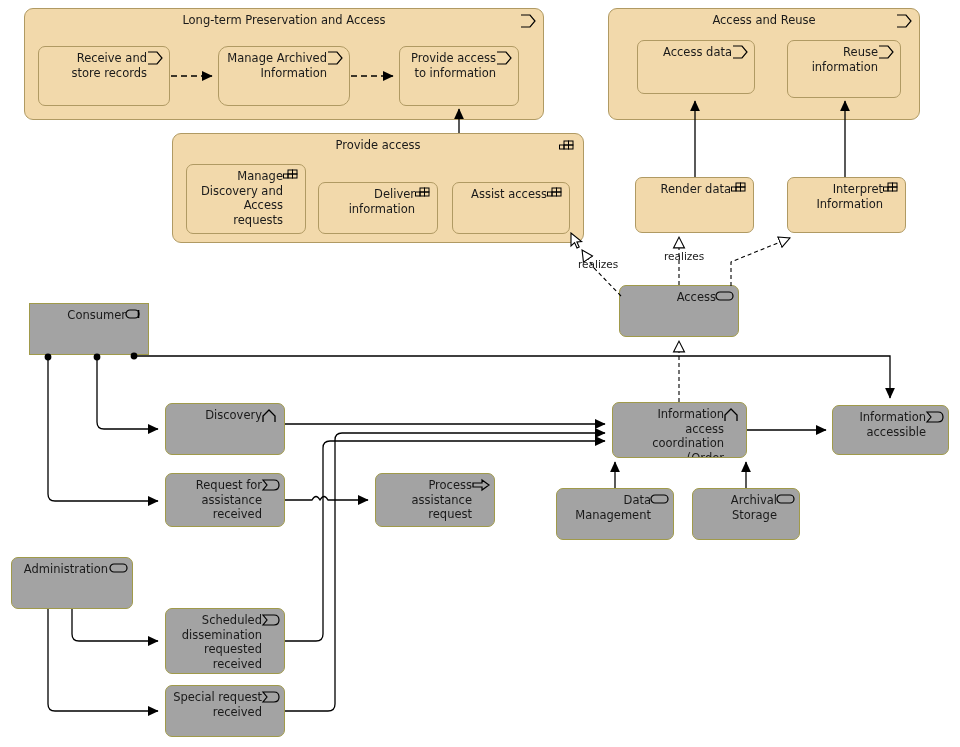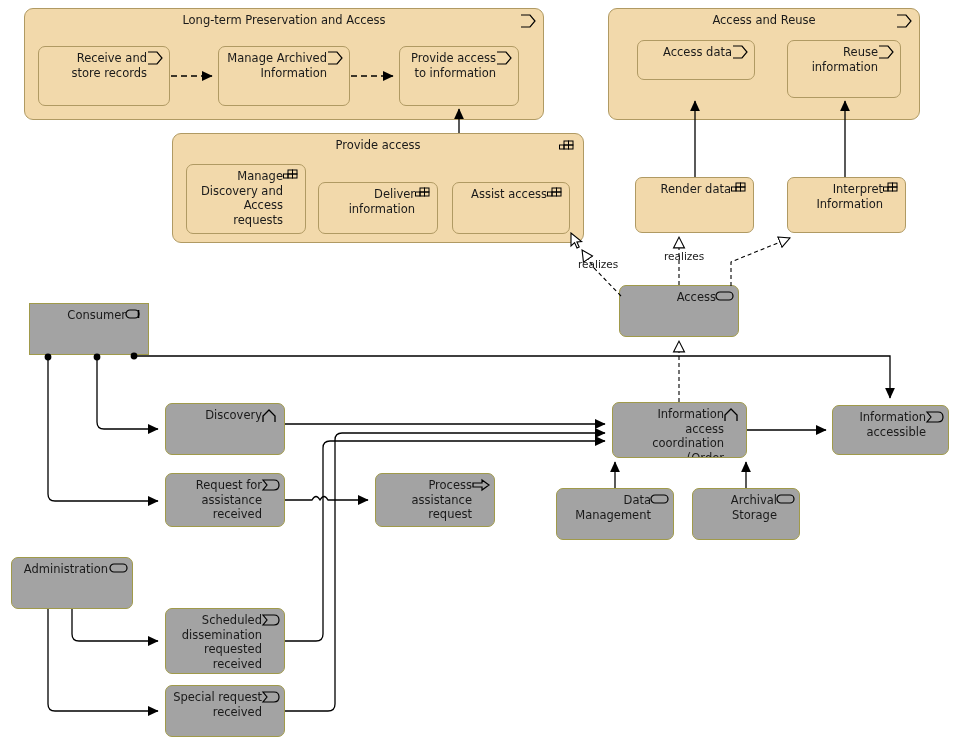--- a/index.html
+++ b/index.html
@@ -37,21 +37,21 @@
     </span>
   </div>
   <div class="node tan" style="left:38px;top:46px;width:132px;height:60px;">
     <div class="lbl">Receive and store records</div>
     <span class="ic">
       <svg viewBox="0 0 18 14" width="18" height="14">
           <path d="M2 1 L11 1 L16 7 L11 13 L2 13" fill="none" stroke="#000" stroke-width="1.2"></path>
         </svg>
     </span>
   </div>
-  <div class="node tan" style="left:218px;top:46px;width:132px;height:60px;">
+  <div class="node tan" style="left:218px;top:46px;width:132px;height:60px;border-radius:10px;">
     <div class="lbl">Manage Archived Information</div>
     <span class="ic">
       <svg viewBox="0 0 18 14" width="18" height="14">
           <path d="M2 1 L11 1 L16 7 L11 13 L2 13" fill="none" stroke="#000" stroke-width="1.2"></path>
         </svg>
     </span>
   </div>
   <div class="node tan" style="left:399px;top:46px;width:120px;height:60px;">
     <div class="lbl">Provide access to information</div>
     <span class="ic">
@@ -62,21 +62,21 @@
   </div>
 
   <div class="node tan group" style="left:608px;top:8px;width:312px;height:112px;">
     <div class="grplbl">Access and Reuse</div>
     <span class="ic" style="right:6px;top:5px;">
       <svg viewBox="0 0 18 14" width="18" height="14">
           <path d="M2 1 L11 1 L16 7 L11 13 L2 13" fill="none" stroke="#000" stroke-width="1.2"></path>
         </svg>
     </span>
   </div>
-  <div class="node tan" style="left:637px;top:40px;width:118px;height:40px;padding-left:12px;">
+  <div class="node tan" style="left:637px;top:40px;width:118px;height:54px;padding-left:12px;">
     <div class="lbl">Access data</div>
     <span class="ic">
       <svg viewBox="0 0 18 14" width="18" height="14">
           <path d="M2 1 L11 1 L16 7 L11 13 L2 13" fill="none" stroke="#000" stroke-width="1.2"></path>
         </svg>
     </span>
   </div>
   <div class="node tan" style="left:787px;top:40px;width:114px;height:58px;">
     <div class="lbl">Reuse information</div>
     <span class="ic">

